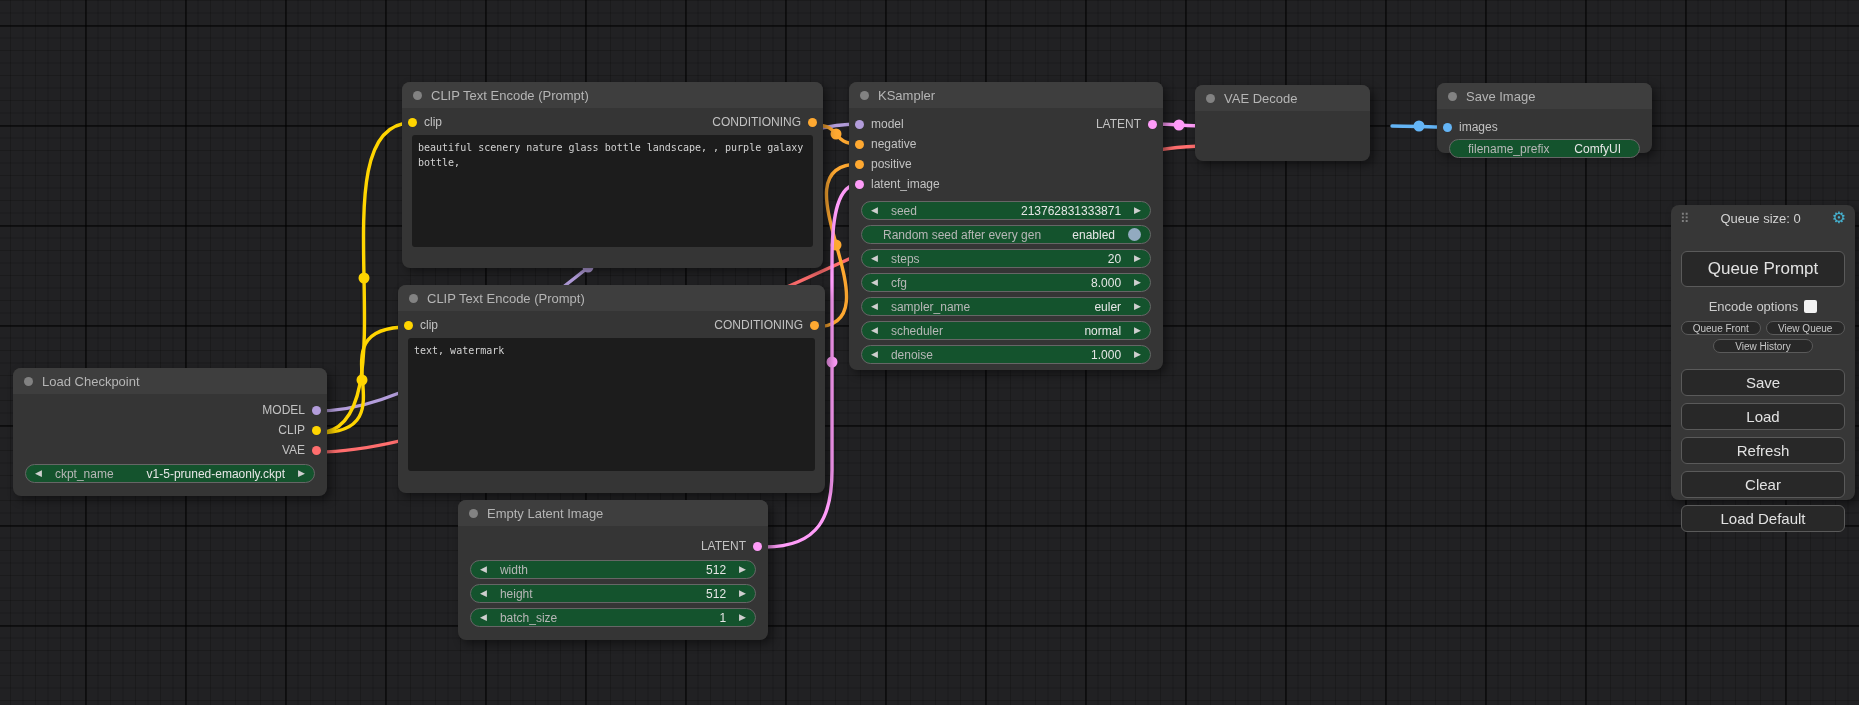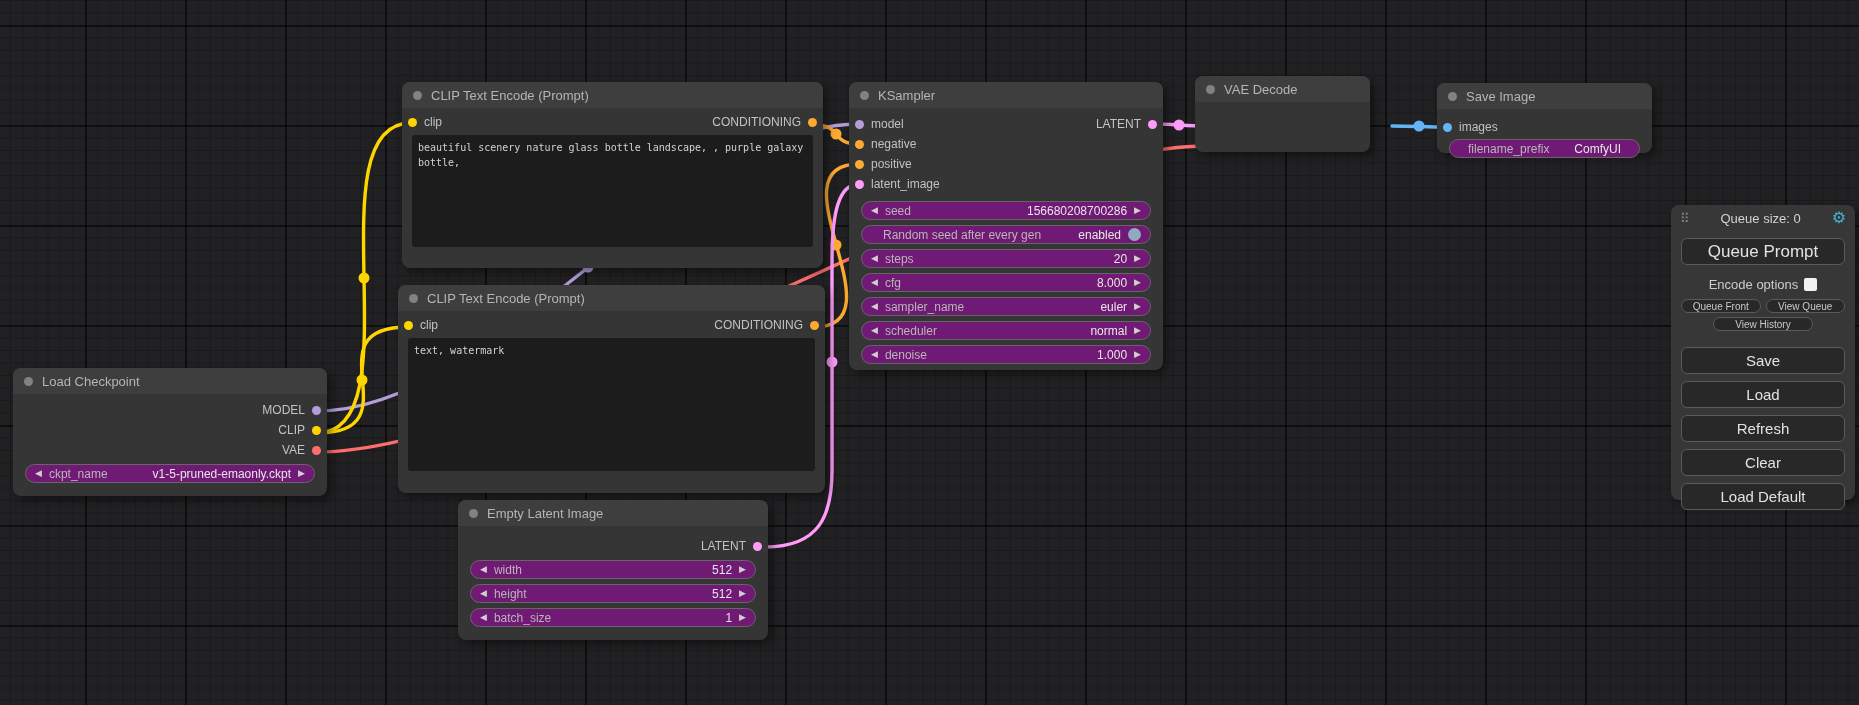--- a/index.html
+++ b/index.html
@@ -32,43 +32,43 @@
     justify-content:space-between; font-size:12px; color:#c2c2c2; }
   .sdot { position:absolute; width:9px; height:9px; border-radius:50%; top:5.5px; }
   .in-dot  { left:6px; }
   .out-dot { right:6px; }
   .in-label  { margin-left:22px; }
   .out-label { margin-left:auto; margin-right:22px; }
 
   .c-model{background:#B39DDB} .c-clip{background:#FFD500} .c-vae{background:#FF6E6E}
   .c-cond{background:#FFA931} .c-latent{background:#FF9CF9} .c-image{background:#64B5F6}
 
-  .widget { height:19px; margin:0 12px 5px; background:#701a75;
+  .widget { height:19px; margin:0 12px 5px; background:#14532d;
     border:1px solid #666; border-radius:10px; display:flex; align-items:center;
-    padding:0 9px; font-size:12px; color:#b7b7b7; gap:7px; }
+    padding:0 9px; font-size:12px; color:#b7b7b7; gap:13px; }
   .warrow { font-size:9px; color:#cfcfcf; line-height:1; flex:none; }
   .wlabel { white-space:nowrap; }
   .wvalue { margin-left:auto; color:#e6e6e6; white-space:nowrap; }
   .seed-toggle { width:13px; height:13px; border-radius:50%; background:#92aac0; flex:none; }
 
   .prompt-text { margin:3px 10px; background:#1c1c1c; border-radius:3px;
     padding:5px 6px; font-family:"DejaVu Sans Mono", monospace; font-size:10px;
     line-height:15px; color:#d2d2d2; white-space:pre-wrap; word-break:break-word; }
 
   
   #queue-panel { position:absolute; z-index:3; left:1671px; top:205px; width:184px;
     height:295px; background:#373737; border-radius:8px;
     box-shadow:4px 4px 10px rgba(0,0,0,0.45); color:#cfcfcf; }
   .qp-titlerow { height:26px; display:flex; align-items:center; padding:0 9px; }
   .qp-handle { color:#808080; font-size:13px; flex:none; }
   .qp-size { flex:1; text-align:center; font-size:13px; color:#d2d2d2; }
   .qp-gear { color:#45b1cf; font-size:16px; flex:none; line-height:1; }
   .btn { background:#282828; border:1px solid #5a5a5a; color:#e2e2e2;
     display:flex; align-items:center; justify-content:center; }
-  .qp-prompt { margin:7px 10px 0; height:27px; border-radius:6px; font-size:17px; }
+  .qp-prompt { margin:20px 10px 0; height:36px; border-radius:6px; font-size:17px; }
   .qp-extra { margin-top:12px; display:flex; align-items:center; justify-content:center;
     gap:6px; font-size:13px; color:#cccccc; }
   .qp-check { width:13px; height:13px; background:#f2f2f2; border-radius:2px; }
   .qp-smallrow { margin:7px 10px 0; display:flex; gap:5px; }
   .btn-small { height:14px; border-radius:8px; font-size:10px; flex:1; color:#c8c8c8; }
   .qp-history { margin:4px 42px 0; height:14px; border-radius:8px; font-size:10px; color:#c8c8c8; }
   .btn-action { margin:0 10px 7px; height:27px; border-radius:6px; font-size:15px; }
   .qp-actions { margin-top:16px; }
 </style>
 </head>
@@ -207,21 +207,21 @@
         <span class="sdot in-dot c-cond"></span>
         <span class="in-label">positive</span>
       </div>
       <div class="slot-row">
         <span class="sdot in-dot c-latent"></span>
         <span class="in-label">latent_image</span>
       </div>
       <div class="widget" style="margin-top:7px">
         <span class="warrow">◀</span>
         <span class="wlabel">seed</span>
-        <span class="wvalue">156680208700286</span>
+        <span class="wvalue">213762831333871</span>
         <span class="warrow">▶</span>
       </div>
       <div class="widget">
         <span class="wlabel" style="margin-left:12px">Random seed after every gen</span>
         <span class="wvalue">enabled</span>
         <span class="seed-toggle"></span>
       </div>
       <div class="widget">
         <span class="warrow">◀</span>
         <span class="wlabel">steps</span>
@@ -248,21 +248,21 @@
       </div>
       <div class="widget">
         <span class="warrow">◀</span>
         <span class="wlabel">denoise</span>
         <span class="wvalue">1.000</span>
         <span class="warrow">▶</span>
       </div>
     </div>
   </div>
 
-  <div class="node" style="left:1195px;top:76px;width:175px;height:76px">
+  <div class="node" style="left:1195px;top:85px;width:175px;height:76px">
     <div class="node-header">
       <span class="tdot"></span>
       <span class="ntitle">VAE Decode</span>
     </div>
   </div>
 
   <div class="node" style="left:1437px;top:83px;width:215px;height:70px">
     <div class="node-header">
       <span class="tdot"></span>
       <span class="ntitle">Save Image</span>

